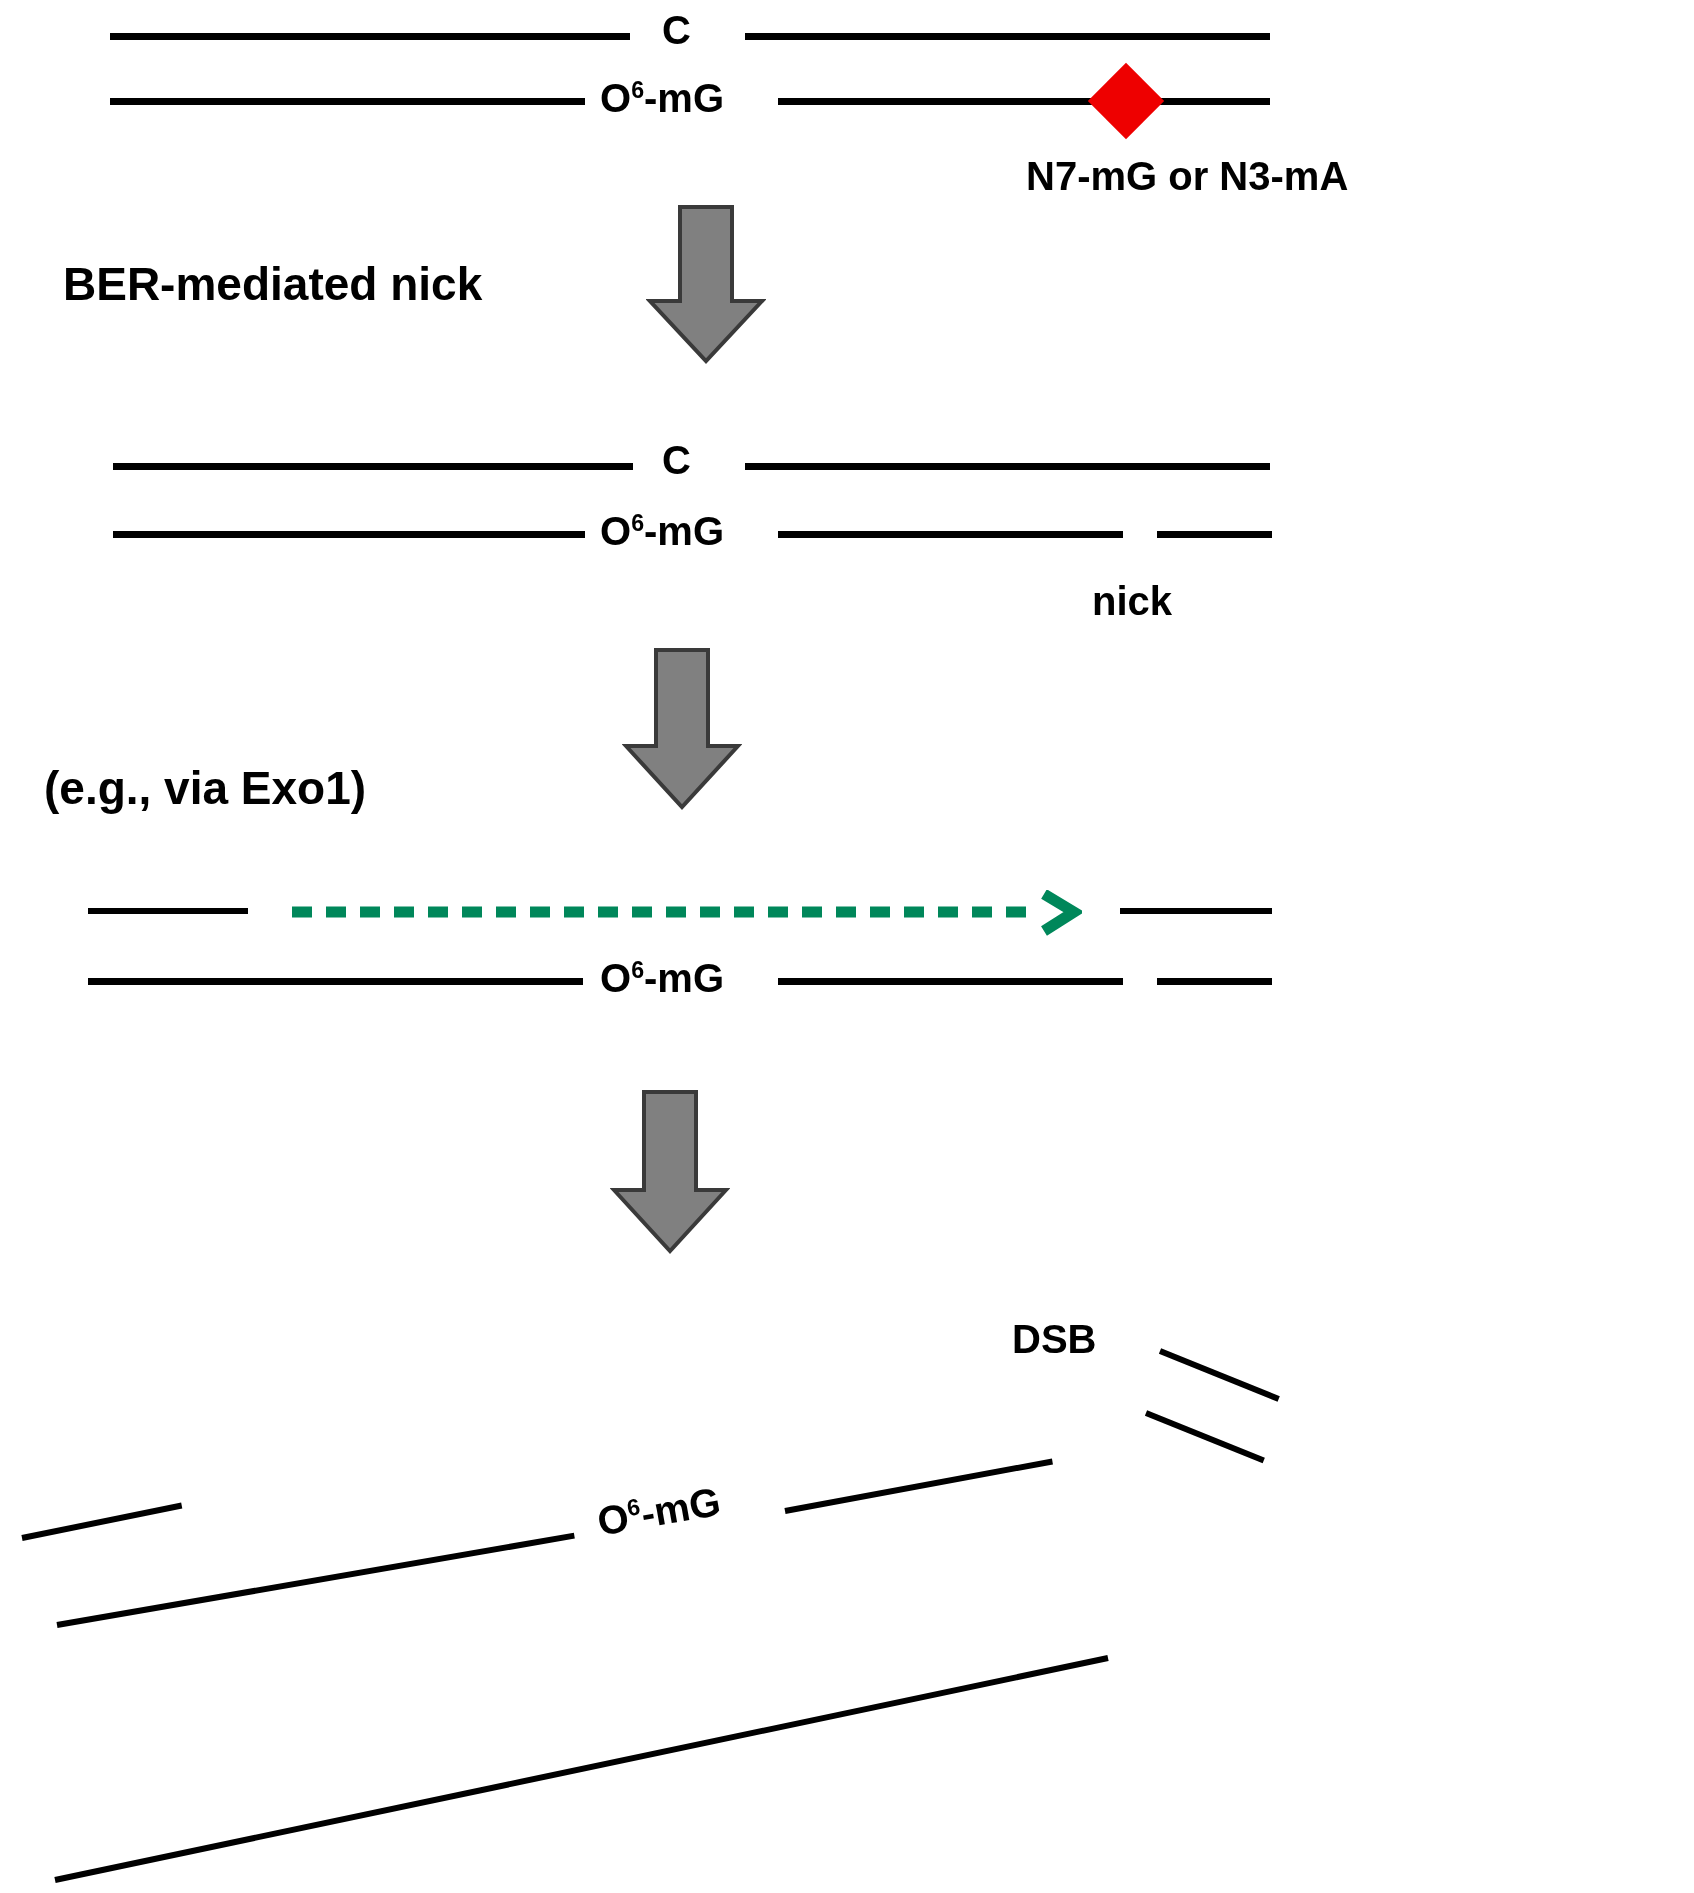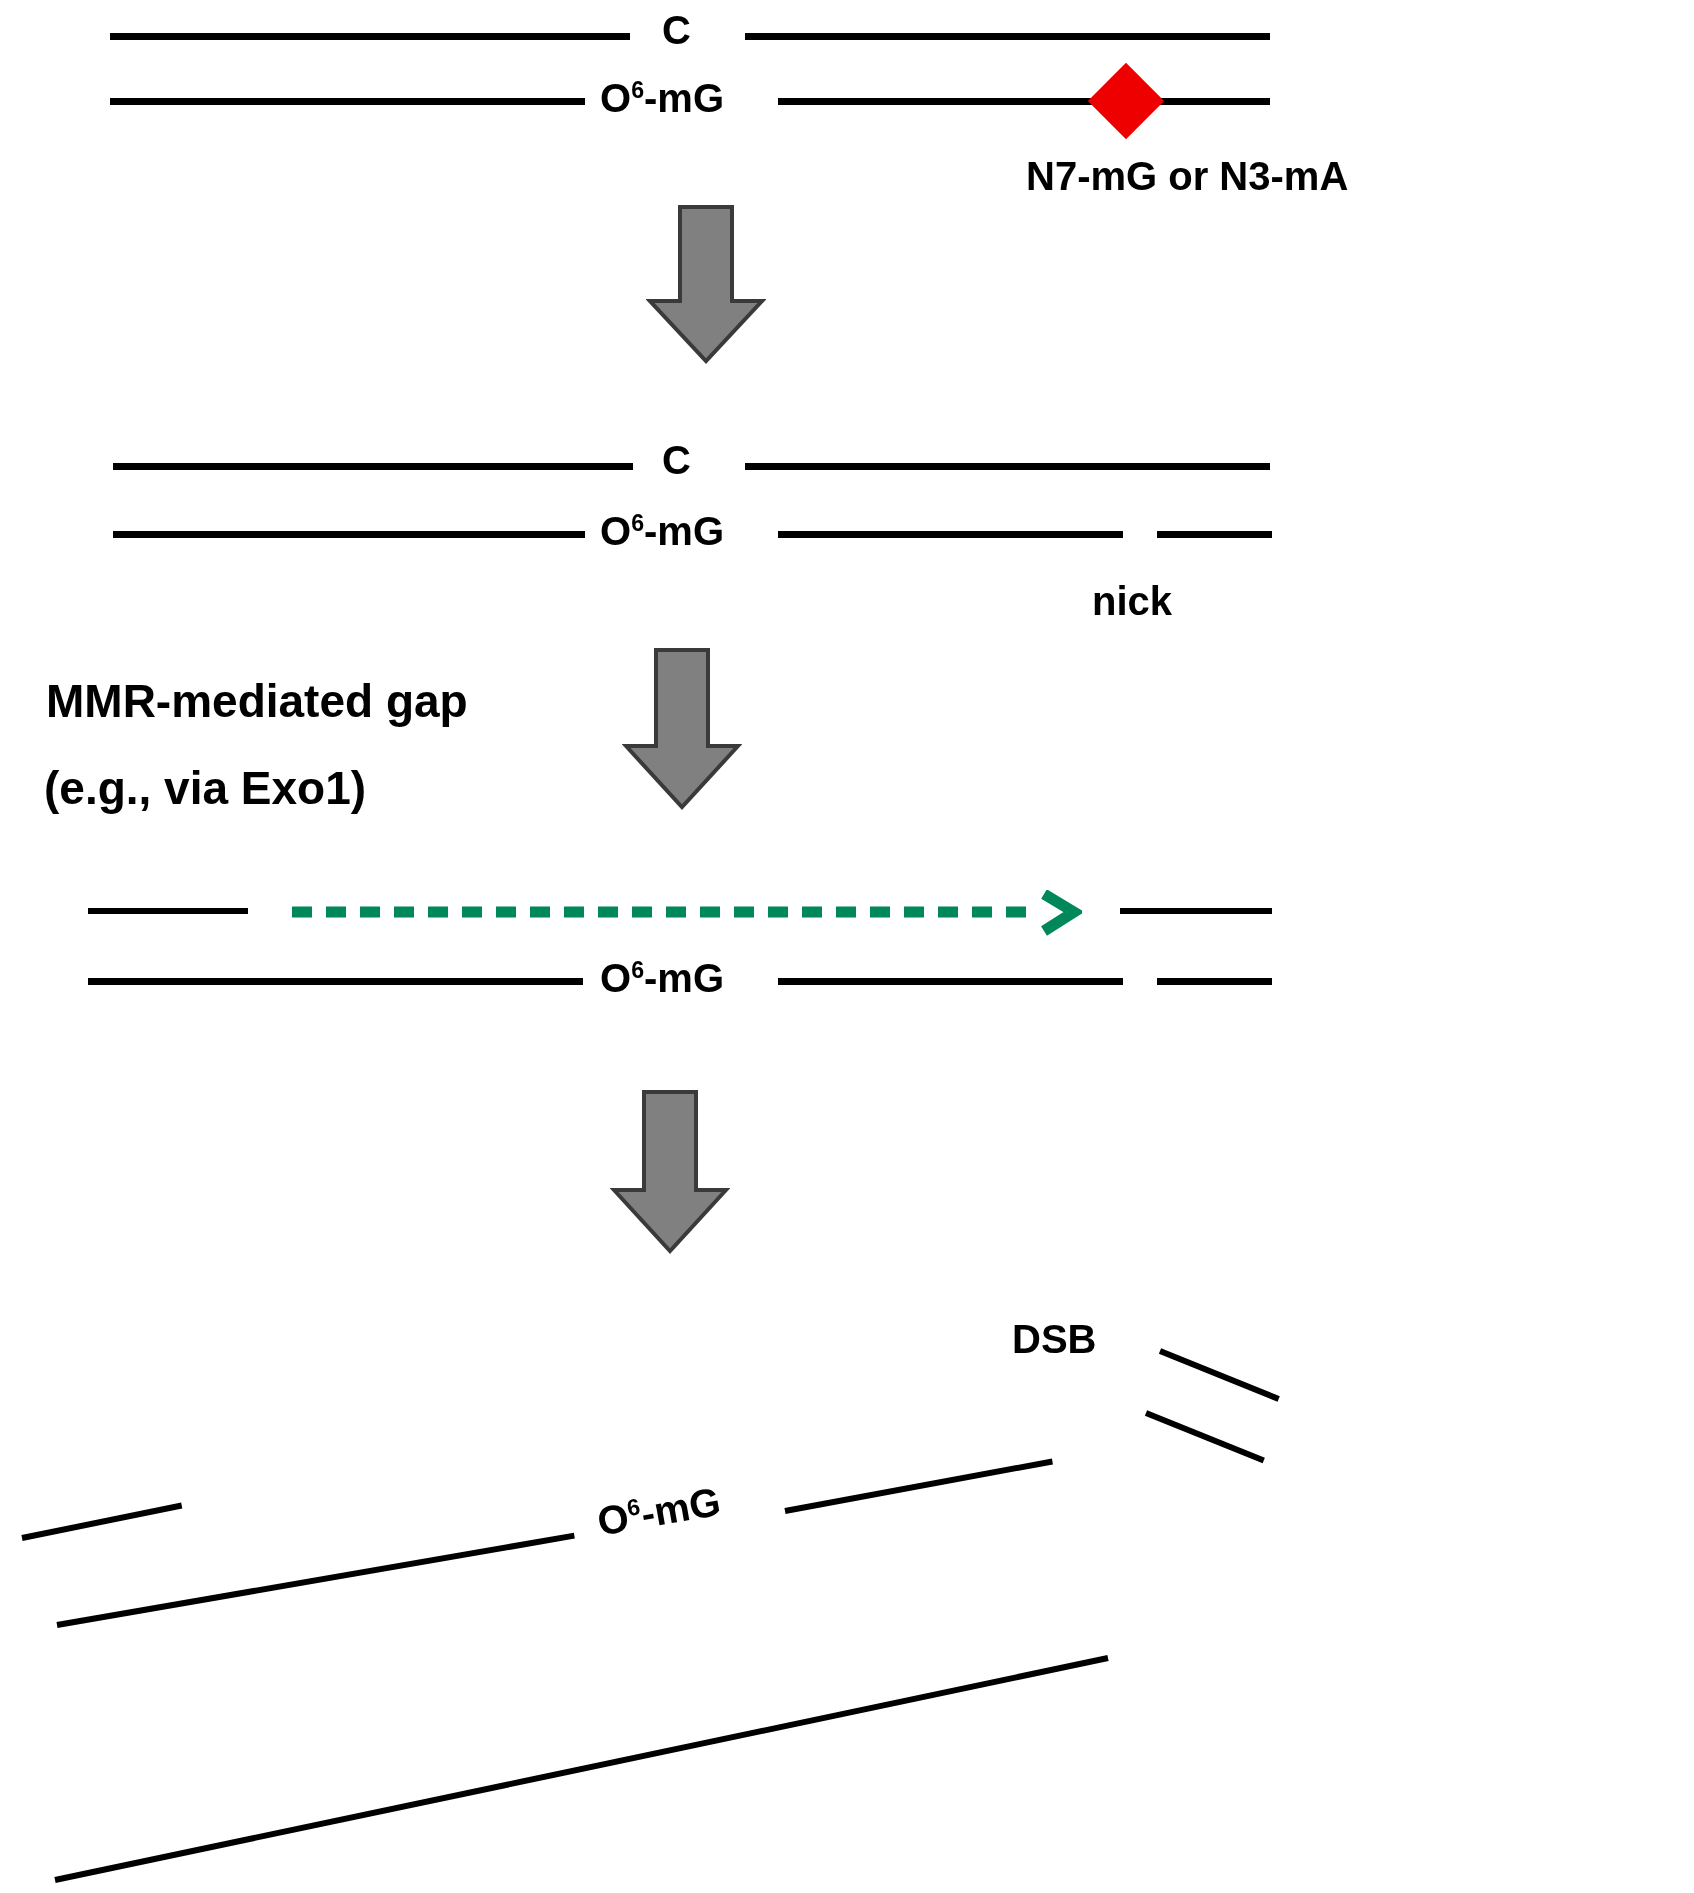--- a/index.html
+++ b/index.html
@@ -91,40 +91,40 @@
     <div class="strand" style="left:778px; top:98px; width:492px;"></div>
 
     <div class="diamond" style="left:1099px; top:74px; background:#ee0000;"></div>
 
     <div class="lbl small-lbl" style="left:1026px; top:155px;">N7-mG or N3-mA</div>
   </div>
 
   <svg class="arrow-svg" style="left:646px; top:205px;" width="120" height="160" viewBox="0 0 120 160">
     <polygon points="34,2 86,2 86,96 116,96 60,156 4,96 34,96" fill="#808080" stroke="#3a3a3a" stroke-width="4" stroke-linejoin="miter"></polygon>
   </svg>
+  <div class="lbl step-lbl" style="left:63px; top:260px;">BER-mediated nick</div>
 
   <div>
     <div class="strand" style="left:113px; top:463px; width:520px;"></div>
     <div class="base-lbl" style="left:662px; top:438px;">C</div>
     <div class="strand" style="left:745px; top:463px; width:525px;"></div>
 
     <div class="strand" style="left:113px; top:531px; width:472px;"></div>
     <div class="base-lbl" style="left:600px; top:509px;">
       <span>O</span><sup>6</sup><span>-mG</span>
     </div>
 
     <div class="strand" style="left:778px; top:531px; width:345px;"></div>
     <div class="strand" style="left:1157px; top:531px; width:115px;"></div>
     <div class="lbl small-lbl" style="left:1092px; top:580px;">nick</div>
   </div>
 
   <svg class="arrow-svg" style="left:622px; top:648px;" width="120" height="163" viewBox="0 0 120 163">
     <polygon points="34,2 86,2 86,98 116,98 60,159 4,98 34,98" fill="#808080" stroke="#3a3a3a" stroke-width="4" stroke-linejoin="miter"></polygon>
   </svg>
-  <div class="lbl step-lbl" style="left:46px; top:677px;">MMR-mediated gap</div>
   <div class="lbl step-lbl" style="left:44px; top:764px;text-align:center;">(e.g., via Exo1)</div>
 
   <div>
 
     <div class="strand" style="left:88px; top:908px; width:160px; height:6px;"></div>
 
     <svg class="arrow-svg" style="left:292px; top:890px;" width="790" height="46" viewBox="0 0 790 46">
       <line x1="0" y1="22" x2="742" y2="22" stroke="#00875a" stroke-width="11" stroke-dasharray="20 14" stroke-linecap="butt"></line>
       <polyline points="752,4 782,22 752,41" fill="none" stroke="#00875a" stroke-width="11" stroke-linejoin="miter" stroke-linecap="butt"></polyline>
     </svg>

